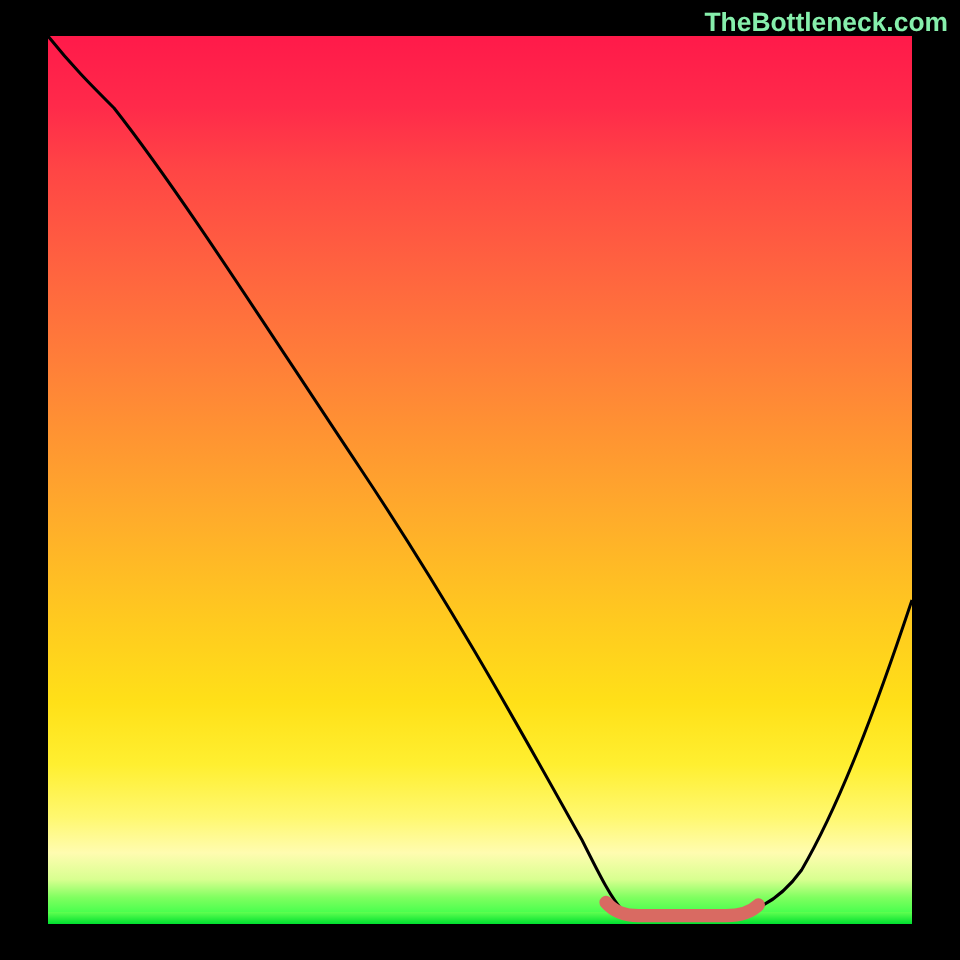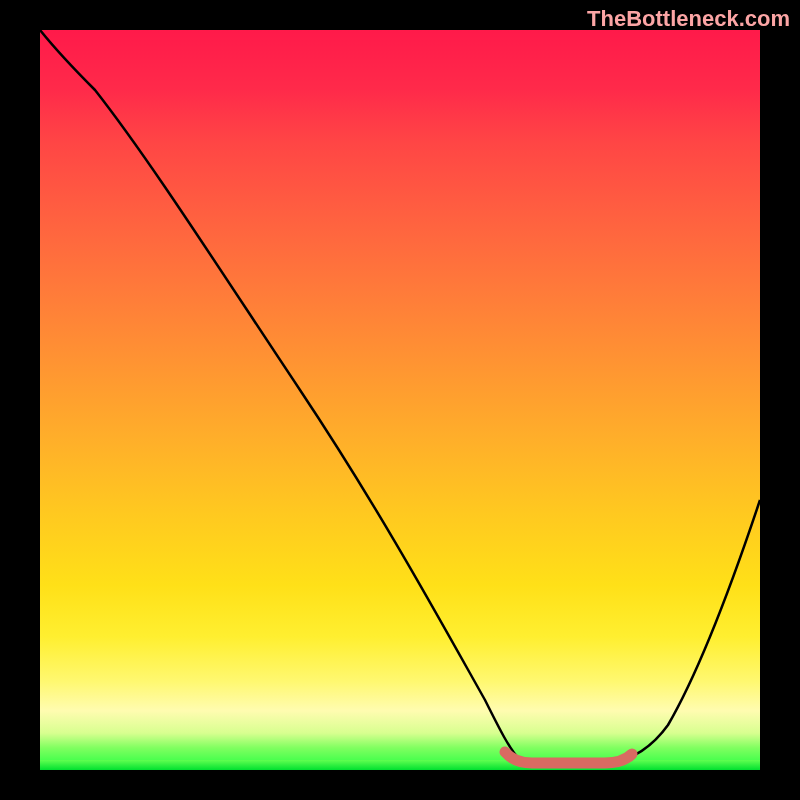--- a/index.html
+++ b/index.html
@@ -8,21 +8,21 @@
     height: 800px;
     background: #000;
     position: relative;
     font-family: Arial, sans-serif;
     overflow: hidden;
   }
   .watermark {
     position: absolute;
     top: 6px;
     right: 10px;
-    color: #fca5a5;
+    color: #86efac;
     font-size: 22px;
     font-weight: bold;
     z-index: 10;
     text-align: right;
   }
   .plot-area {
     position: absolute;
     left: 40px;
     top: 30px;
     width: 720px;

